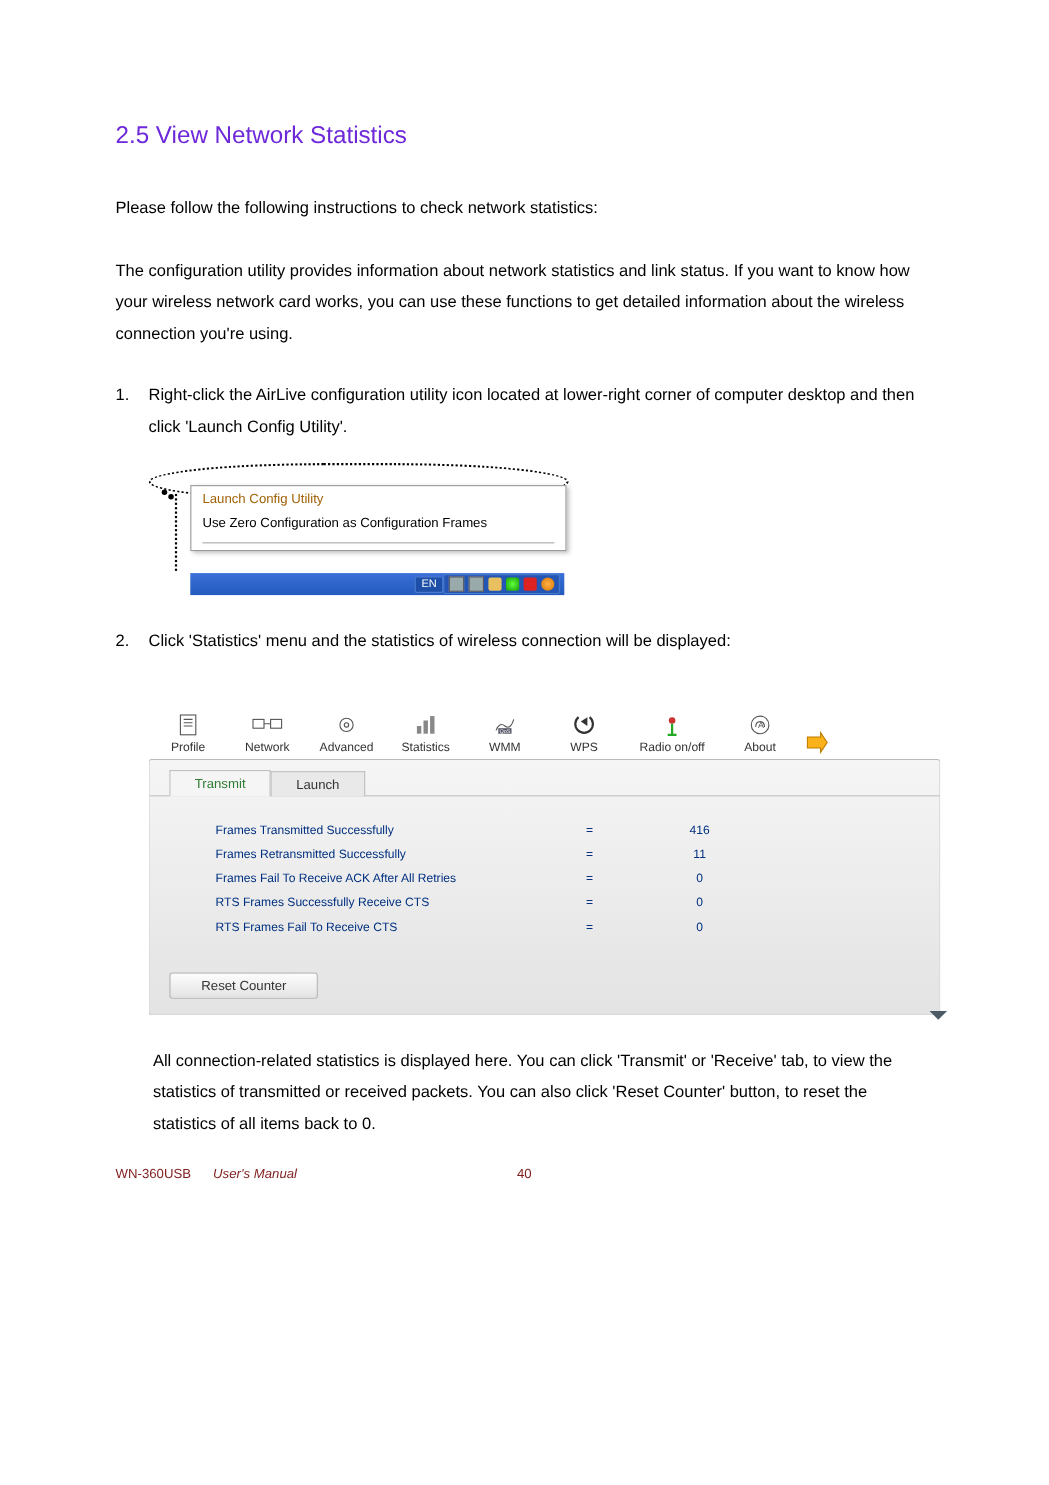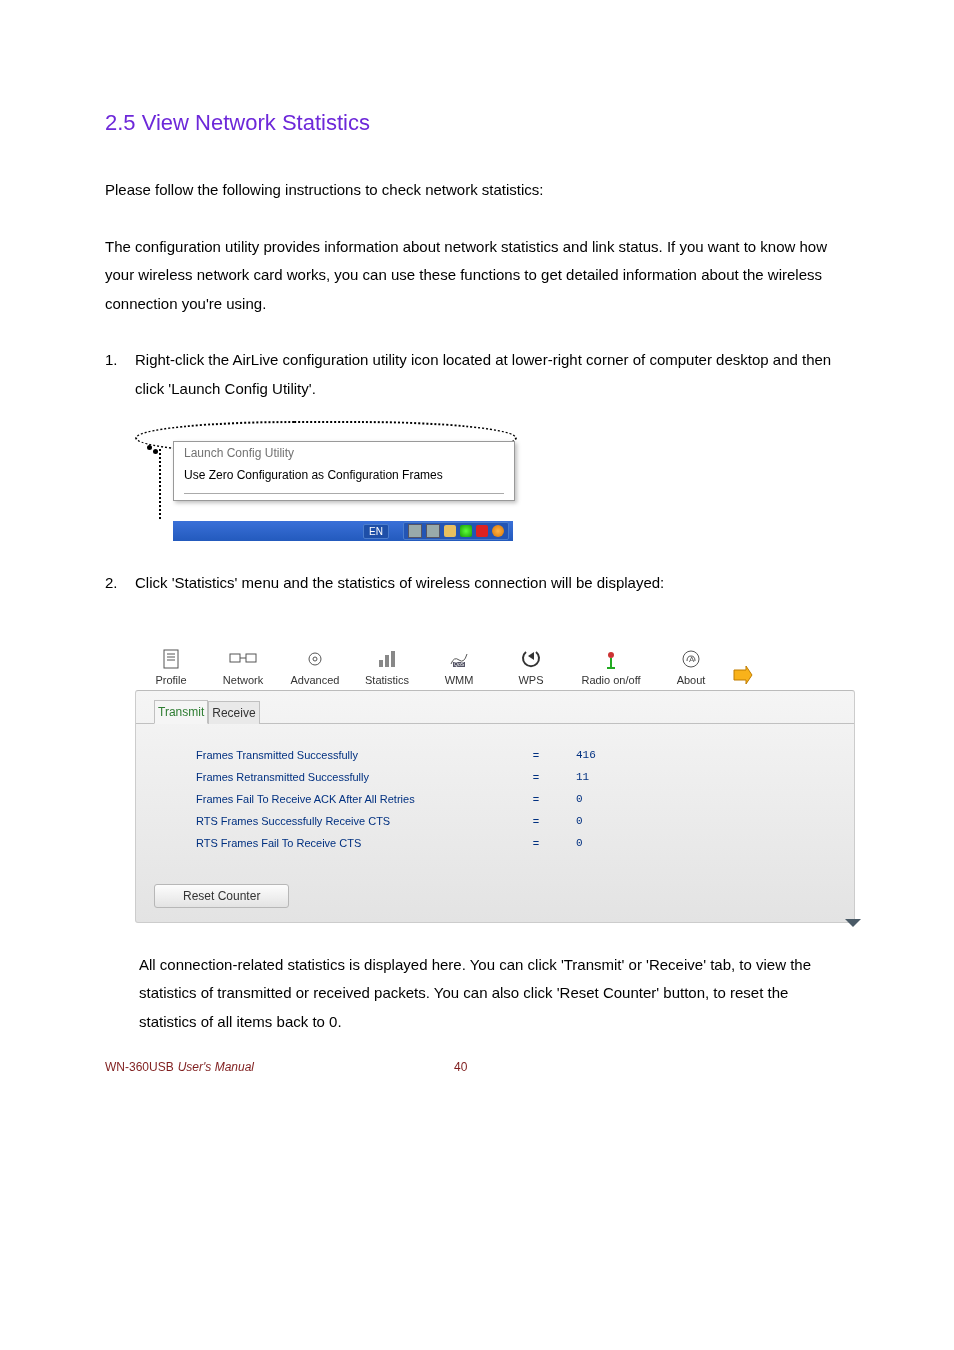--- a/index.html
+++ b/index.html
@@ -61,21 +61,21 @@
     border: 1px solid #999;
     box-shadow: 2px 2px 4px rgba(0,0,0,0.25);
     font-family: Tahoma, sans-serif;
     font-size: 12px;
   }
   .ctx-menu .mi {
     padding: 4px 10px;
     white-space: nowrap;
   }
   .ctx-menu .mi-title {
-    color: #737373;
+    color: #a16207;
   }
   .ctx-menu .mi-line {
     color: #888;
     height: 14px;
     padding: 0 10px;
   }
   .ctx-menu .mi-line::after{
     content:"";
     display:block;
     border-top:1px solid #aaa;
@@ -103,21 +103,21 @@
     align-items:center;
     padding:0 4px;
     box-sizing:border-box;
     font-size:10px;
   }
   .lang {
     background:#1e4fa8;
     color:#fff;
     font-size:10px;
     padding:1px 5px;
-    margin-right:14px;
+    margin-right:0;
     border:1px solid #4a7ccc;
     border-radius:2px;
   }
   .tray-area{
     background:#2355b5;
     border:1px solid #4a7ccc;
     height:16px;
     display:flex;
     align-items:center;
     padding:0 4px;
@@ -184,21 +184,21 @@
   }
   .tabbar{
     display:flex;
     border-bottom:1px solid #c0c0c0;
     padding: 8px 18px 0 18px;
     gap:0;
     align-items:flex-end;
   }
   .tab{
     font-size:12px;
-    padding:4px 3px;
+    padding:4px 22px;
     border:1px solid #c0c0c0;
     border-bottom:none;
     background:#e9e9e9;
     color:#333;
     position:relative;
     top:1px;
   }
   .tab.active{
     background:#f5f5f5;
     color:#2e7d32;
@@ -209,21 +209,21 @@
     font-size:11px;
     color:#003080;
   }
   .stat-row{
     display:flex;
     align-items:center;
     height:22px;
   }
   .stat-row .label{ width:300px;}
   .stat-row .eq{ width:80px; text-align:center;}
-  .stat-row .val{ width:120px; text-align:left;font-family:Liberation Mono, monospace;}
+  .stat-row .val{ width:120px; text-align:center;}
   .reset-btn{
     margin: 20px 0 0 18px;
     display:inline-block;
     font-size:12px;
     color:#333;
     background:linear-gradient(#fdfdfd,#e3e3e3);
     border:1px solid #b7b7b7;
     border-radius:3px;
     padding:4px 28px;
   }
@@ -237,21 +237,21 @@
   .footer{
     position:absolute;
     left:105px;
     bottom:50px;
     font-size:12px;
     color:#7f1d1d;
     display:flex;
     align-items:baseline;
   }
   .footer .model{ }
-  .footer .um{ font-style:italic; margin-left:4px;text-align:center;}
+  .footer .um{ font-style:italic; margin-left:20px;text-align:center;}
   .footer .pg{ margin-left: 200px;}
 </style>
 </head>
 <body>
 
 <div class="page">
 
   <h2 class="section-title">2.5 View Network Statistics</h2>
 
   <p class="body-text">Please follow the following instructions to check network statistics:</p>
@@ -361,21 +361,21 @@
       <div class="tool-arrow">
         <svg width="22" height="22">
             <path d="M2 6 L14 6 L14 2 L20 11 L14 20 L14 16 L2 16 Z" fill="#f9b21a" stroke="#c07d00"></path>
           </svg>
       </div>
     </div>
 
     <div class="stats-body">
       <div class="tabbar">
         <div class="tab active">Transmit</div>
-        <div class="tab">Receive</div>
+        <div class="tab">Launch</div>
       </div>
       <div class="stat-table">
         <div class="stat-row">
           <span class="label">Frames Transmitted Successfully</span>
           <span class="eq">=</span>
           <span class="val">416</span>
         </div>
         <div class="stat-row">
           <span class="label">Frames Retransmitted Successfully</span>
           <span class="eq">=</span>

